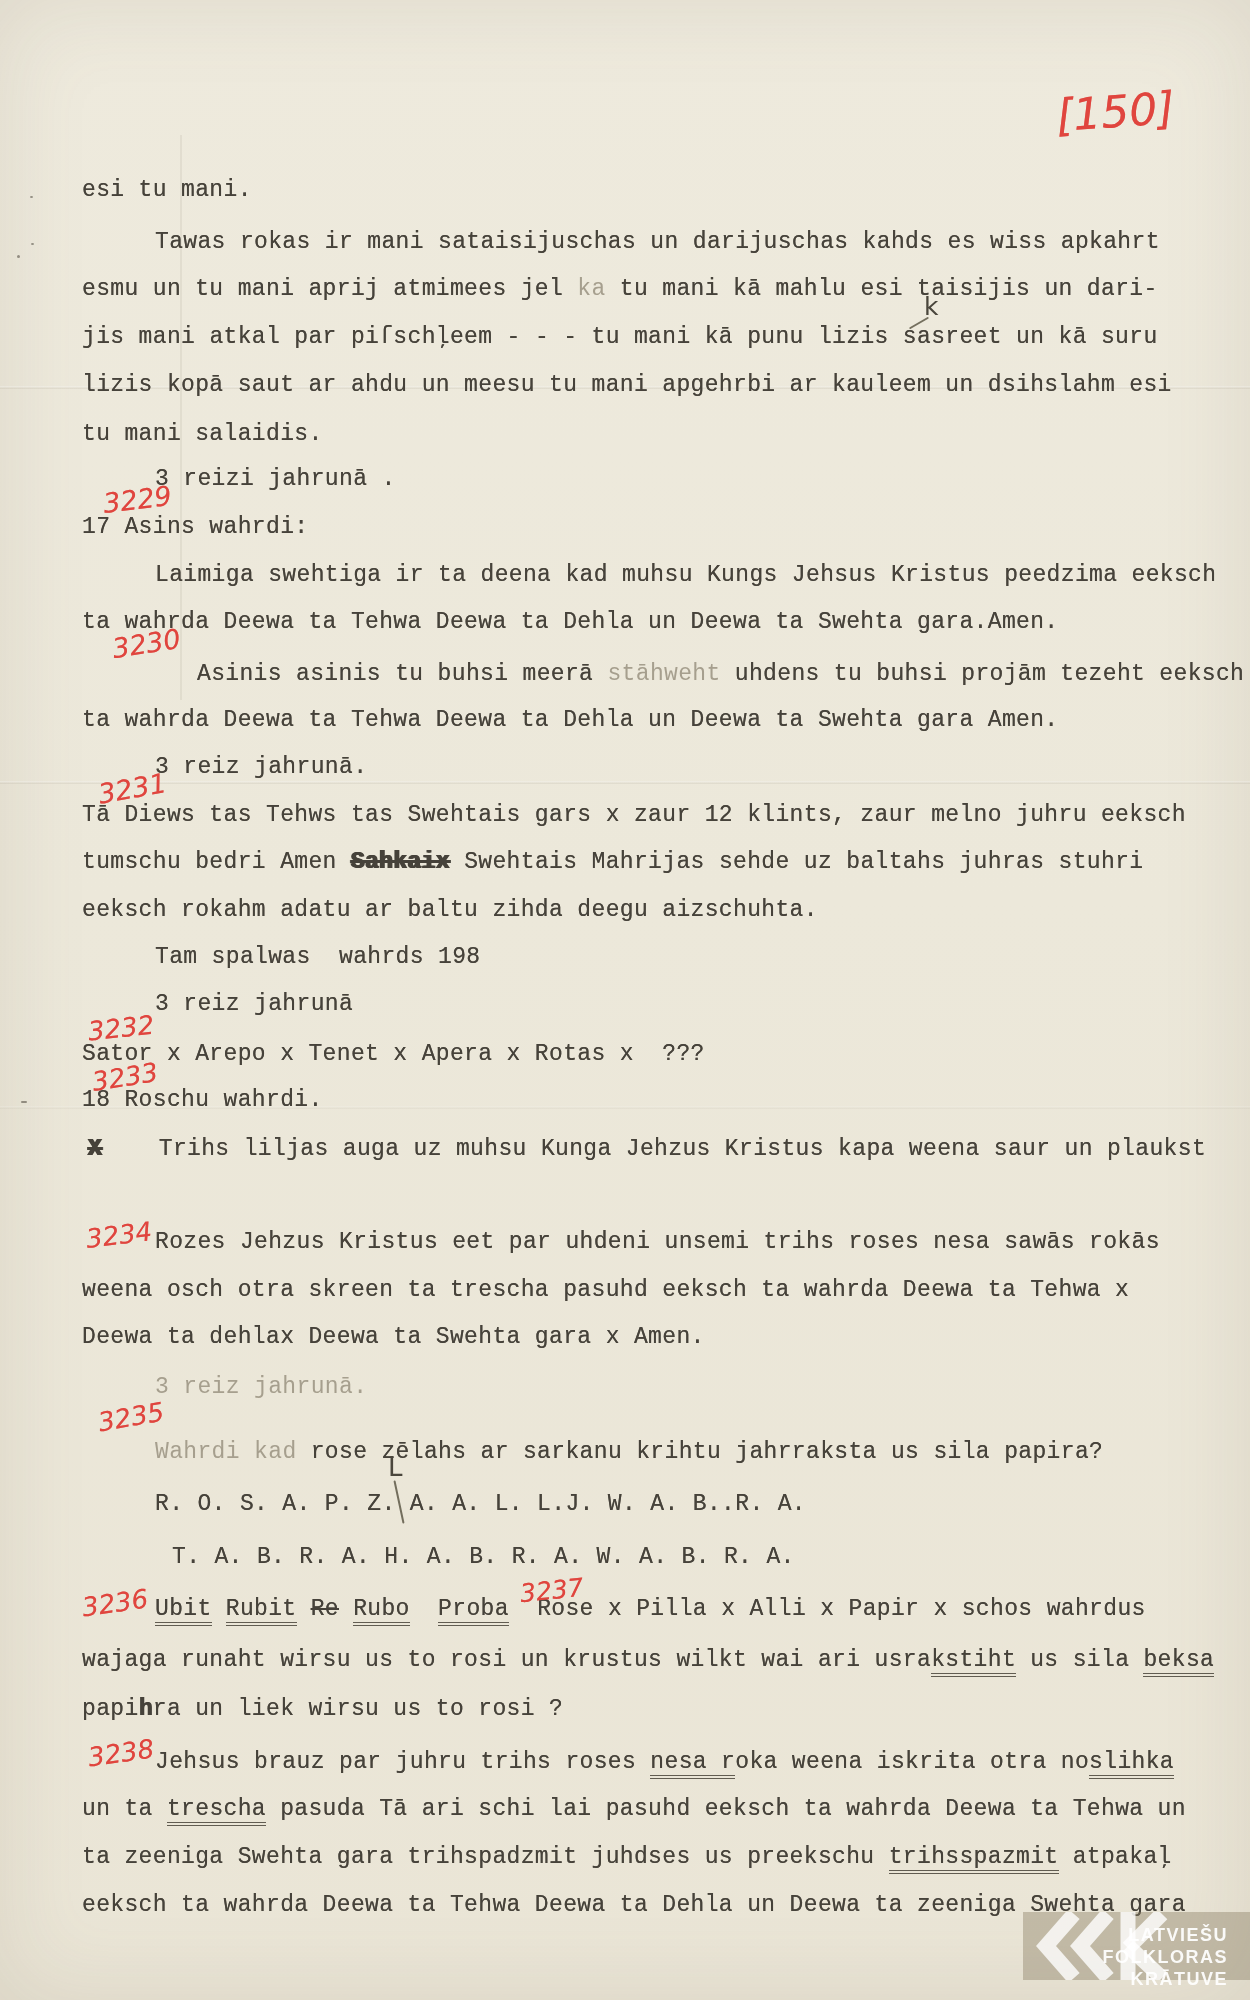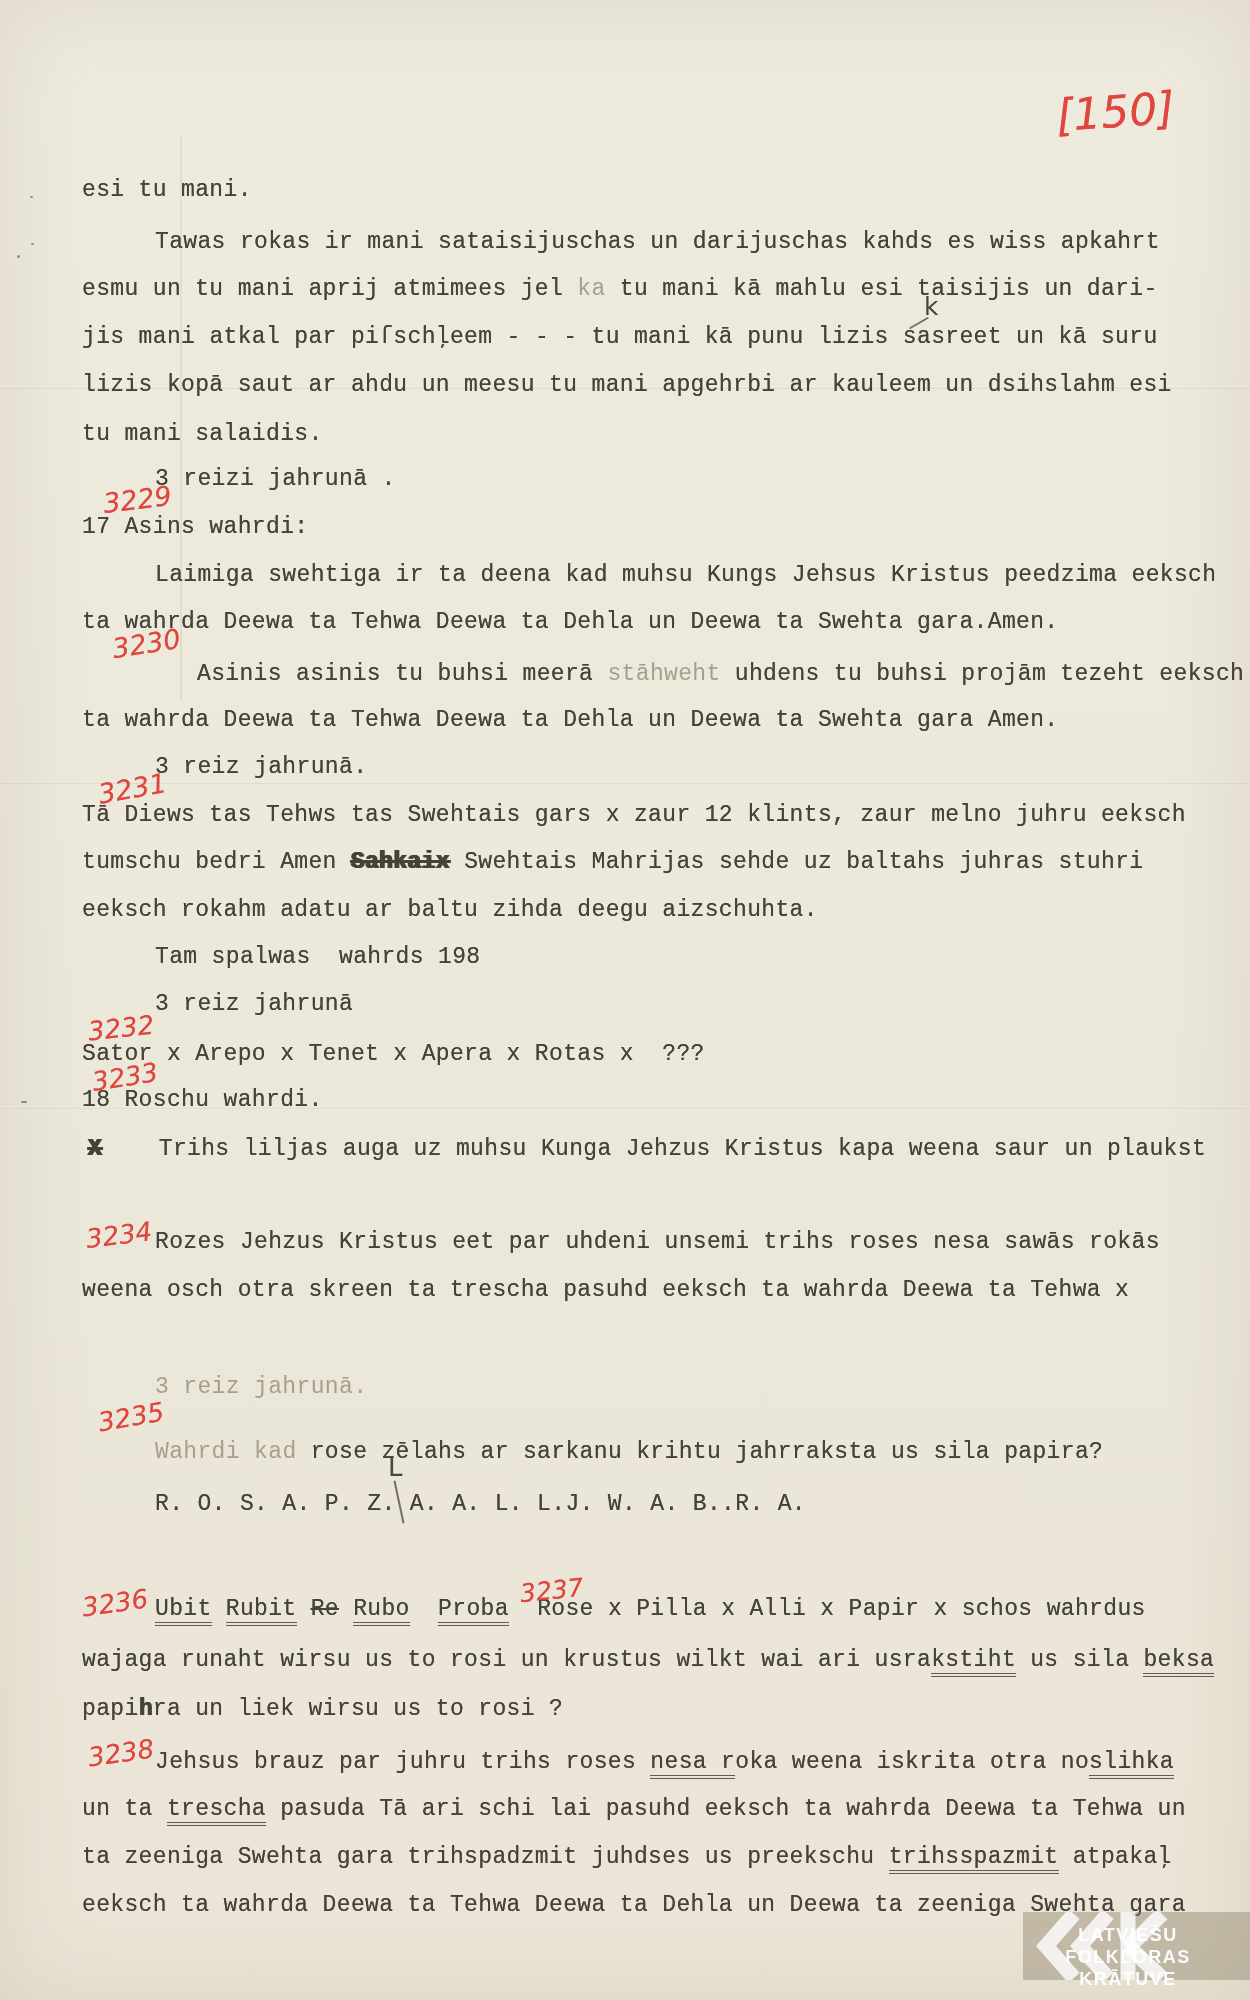--- a/index.html
+++ b/index.html
@@ -29,21 +29,21 @@
   .anno.pen{color:#4a463c;font-style:normal;font-weight:500;}
   
   .crease{position:absolute;left:0;width:100%;height:3px;
     background:linear-gradient(180deg,rgba(255,255,255,.35),rgba(110,98,74,.12));}
   .vcrease{position:absolute;width:2px;background:rgba(110,98,74,.09);}
   .speck{position:absolute;background:#6d685c;border-radius:50%;opacity:.7;}
   
   #wm-band{position:absolute;background:rgba(138,127,99,.42);z-index:5;}
   #wm-logo{position:absolute;z-index:6;}
   #wm-text{
-    position:absolute;z-index:6;text-align:center;
+    position:absolute;z-index:6;text-align:right;
     font-family:"Liberation Sans","DejaVu Sans",sans-serif;
     font-weight:700;font-size:18px;line-height:22px;letter-spacing:1.5px;
     color:rgba(255,255,255,.92);
   }
   .mark-line{position:absolute;background:#55503f;opacity:.8;border-radius:1px;}
 </style>
 </head>
 <body>
 
 <div id="paper"></div>
@@ -74,23 +74,25 @@
     <div class="tline" style="left: 82px; top: 800px;"><span>Tā Diews tas Tehws tas Swehtais gars x zaur 12 klints, zaur melno juhru eeksch</span></div>
     <div class="tline" style="left: 82px; top: 847px;"><span>tumschu bedri Amen </span><span class="xed">Sahkaix</span><span> Swehtais Mahrijas sehde uz baltahs juhras stuhri</span></div>
     <div class="tline" style="left: 82px; top: 895px;"><span>eeksch rokahm adatu ar baltu zihda deegu aizschuhta.</span></div>
     <div class="tline" style="left: 155px; top: 942px;"><span>Tam spalwas  wahrds 198</span></div>
     <div class="tline" style="left: 155px; top: 989px;"><span>3 reiz jahrunā</span></div>
     <div class="tline" style="left: 82px; top: 1039px;"><span>Sator x Arepo x Tenet x Apera x Rotas x  ???</span></div>
     <div class="tline" style="left: 82px; top: 1085px;"><span>18 Roschu wahrdi.</span></div>
     <div class="tline" style="left: 88px; top: 1134px;"><span class="xed">X</span><span>    Trihs liljas auga uz muhsu Kunga Jehzus Kristus kapa weena saur un plaukst</span></div>
     <div class="tline" style="left: 155px; top: 1227px;"><span>Rozes Jehzus Kristus eet par uhdeni unsemi trihs roses nesa sawās rokās</span></div>
     <div class="tline" style="left: 82px; top: 1275px;"><span>weena osch otra skreen ta trescha pasuhd eeksch ta wahrda Deewa ta Tehwa x</span></div>
+    <div class="tline" style="left: 82px; top: 1322px;"><span>Deewa ta dehlax Deewa ta Swehta gara x Amen.</span></div>
     <div class="tline" style="left: 155px; top: 1372px;"><span class="faded">3 reiz jahrunā.</span></div>
     <div class="tline" style="left: 155px; top: 1437px;"><span class="faded">Wahrdi </span><span class="faded">kad </span><span>rose zēlahs ar sarkanu krihtu jahrraksta us sila papira?</span></div>
     <div class="tline" style="left: 155px; top: 1489px;"><span>R. O. S. A. P. Z. A. A. L. L.J. W. A. B..R. A.</span></div>
+    <div class="tline" style="left: 172px; top: 1542px;"><span>T. A. B. R. A. H. A. B. R. A. W. A. B. R. A.</span></div>
     <div class="tline" style="left: 155px; top: 1594px;"><span class="u">Ubit</span><span> </span><span class="u">Rubit</span><span> </span><span class="strike">Re</span><span> </span><span class="u">Rubo</span><span>  </span><span class="u">Proba</span><span>  Rose x Pilla x Alli x Papir x schos wahrdus</span></div>
     <div class="tline" style="left: 82px; top: 1645px;"><span>wajaga runaht wirsu us to rosi un krustus wilkt wai ari usra</span><span class="u">kstiht</span><span> us sila </span><span class="u">beksa</span></div>
     <div class="tline" style="left: 82px; top: 1694px;"><span>papi</span><span class="bold">h</span><span>ra un liek wirsu us to rosi ?</span></div>
     <div class="tline" style="left: 155px; top: 1747px;"><span>Jehsus brauz par juhru trihs roses </span><span class="u">nesa r</span><span>oka weena iskrita otra no</span><span class="u">slihka</span></div>
     <div class="tline" style="left: 82px; top: 1794px;"><span>un ta </span><span class="u">trescha</span><span> pasuda Tā ari schi lai pasuhd eeksch ta wahrda Deewa ta Tehwa un</span></div>
     <div class="tline" style="left: 82px; top: 1842px;"><span>ta zeeniga Swehta gara trihspadzmit juhdses us preekschu </span><span class="u">trihsspazmit</span><span> atpakaļ</span></div>
     <div class="tline" style="left: 82px; top: 1890px;"><span>eeksch ta wahrda Deewa ta Tehwa Deewa ta Dehla un Deewa ta zeeniga Swehta gara</span></div>
   </div>
 
 <div id="anno-layer" style="position:absolute;inset:0;z-index:4">

